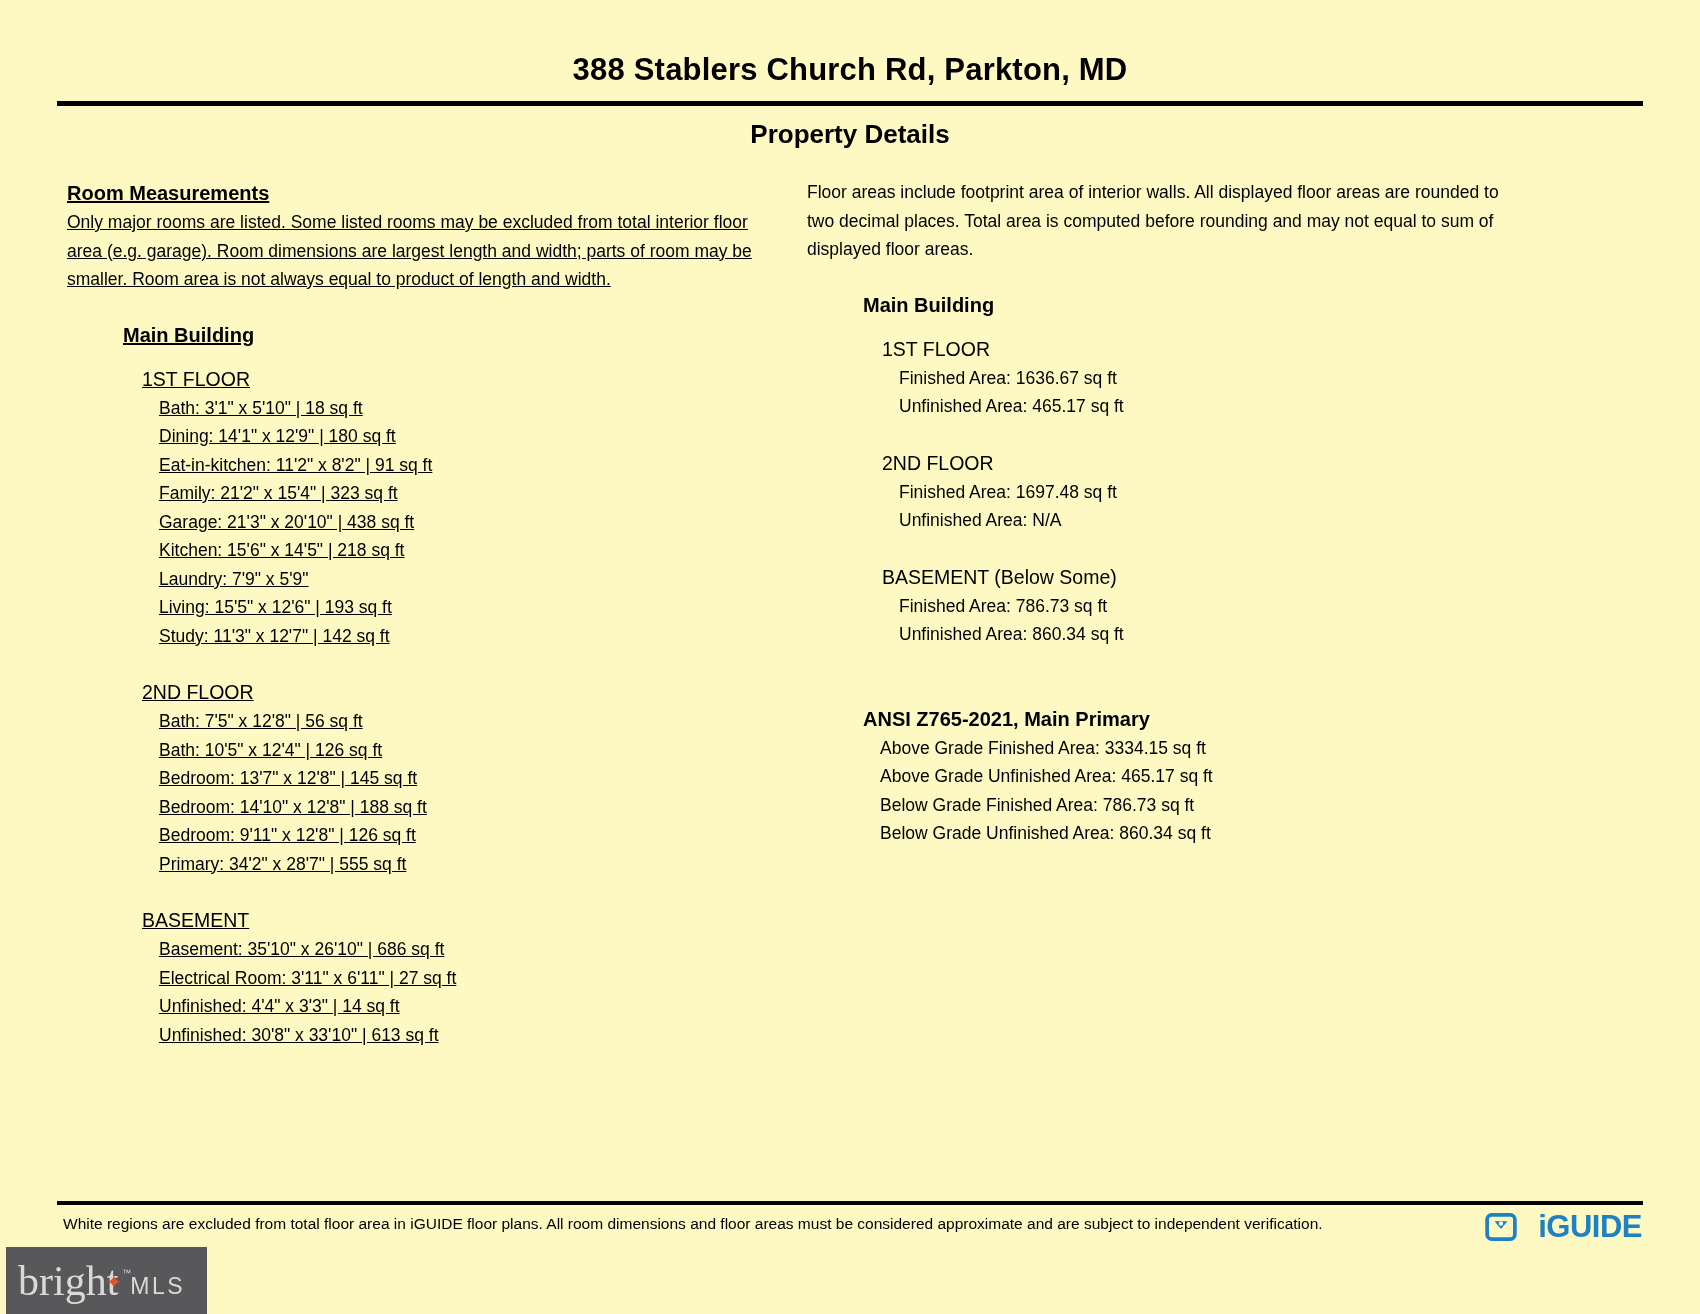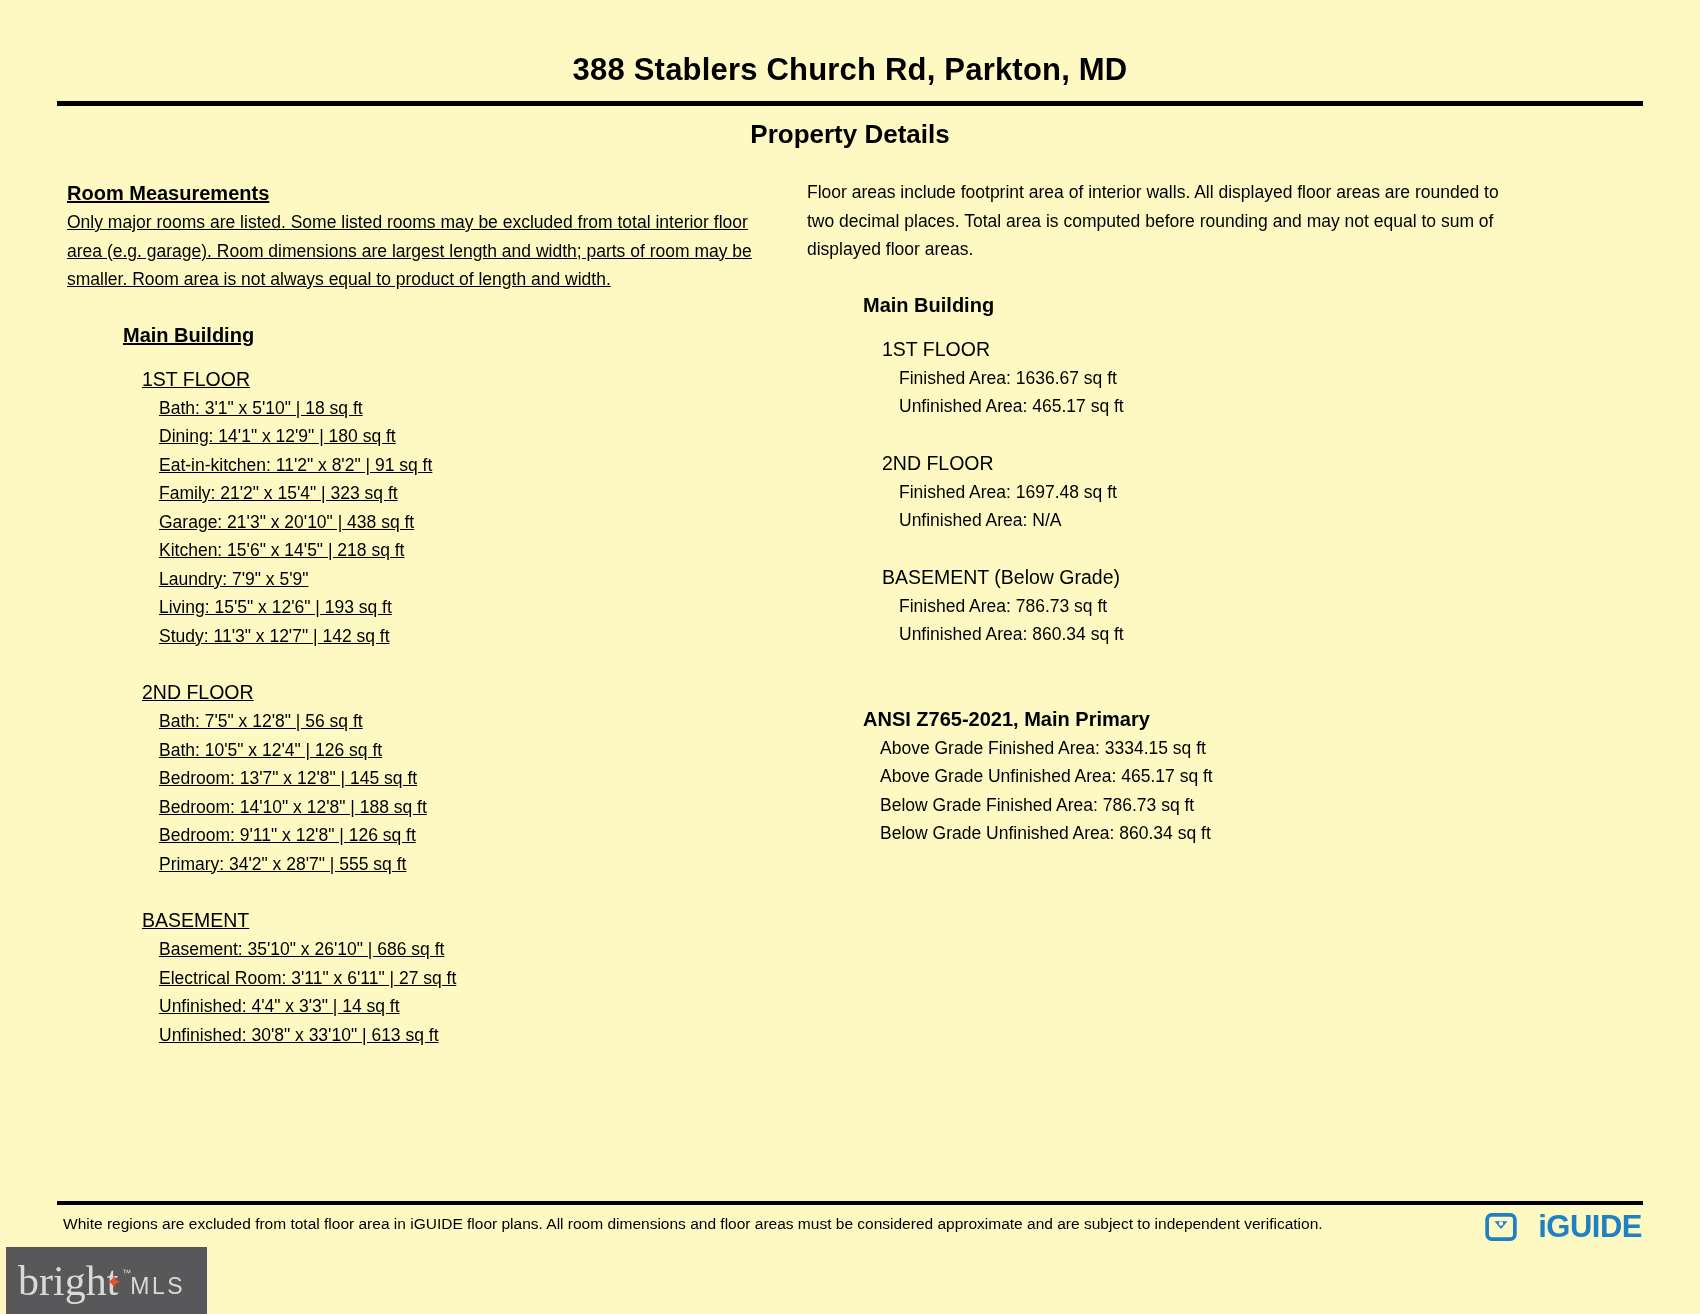--- a/index.html
+++ b/index.html
@@ -138,21 +138,21 @@
 
         <div class="floor">
           <div class="floor-name">2ND FLOOR</div>
           <div class="area-list">
             <div class="area-item">Finished Area: 1697.48 sq ft</div>
             <div class="area-item">Unfinished Area: N/A</div>
           </div>
         </div>
 
         <div class="floor">
-          <div class="floor-name">BASEMENT (Below Grade)</div>
+          <div class="floor-name">BASEMENT (Below Some)</div>
           <div class="area-list">
             <div class="area-item">Finished Area: 786.73 sq ft</div>
             <div class="area-item">Unfinished Area: 860.34 sq ft</div>
           </div>
         </div>
       </div>
 
       <div class="ansi-block">
         <div class="ansi-heading">ANSI Z765-2021, Main Primary</div>
         <div class="ansi-list">

